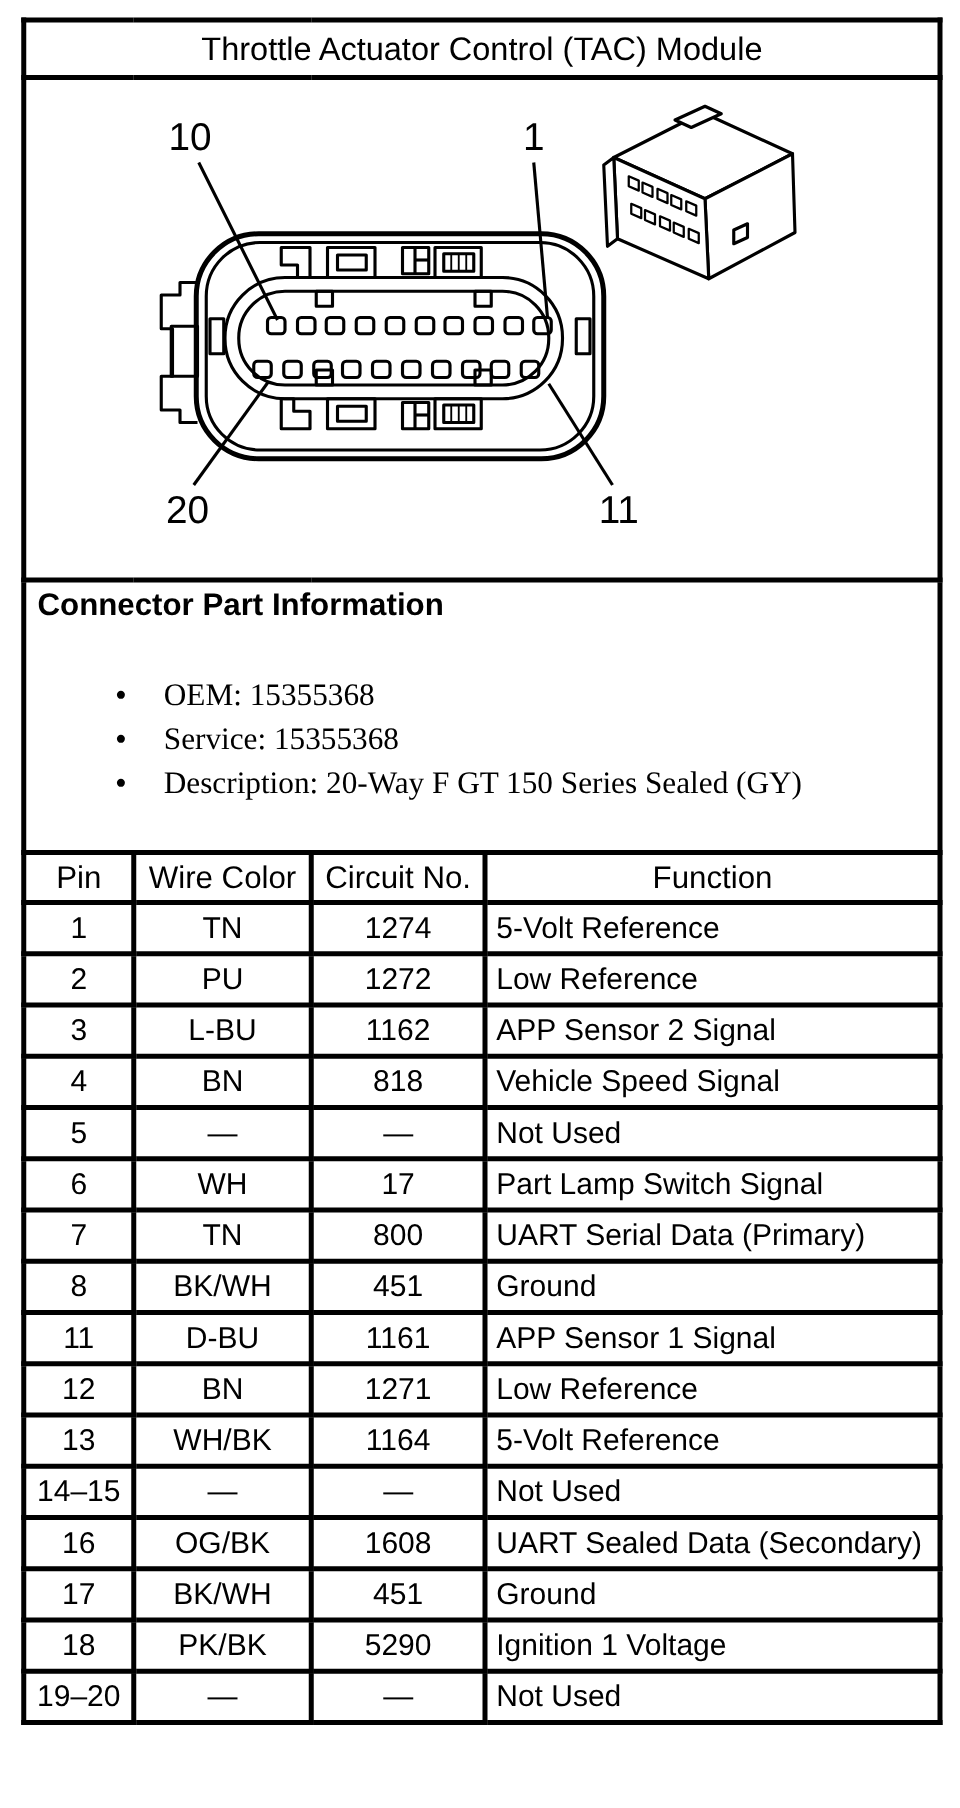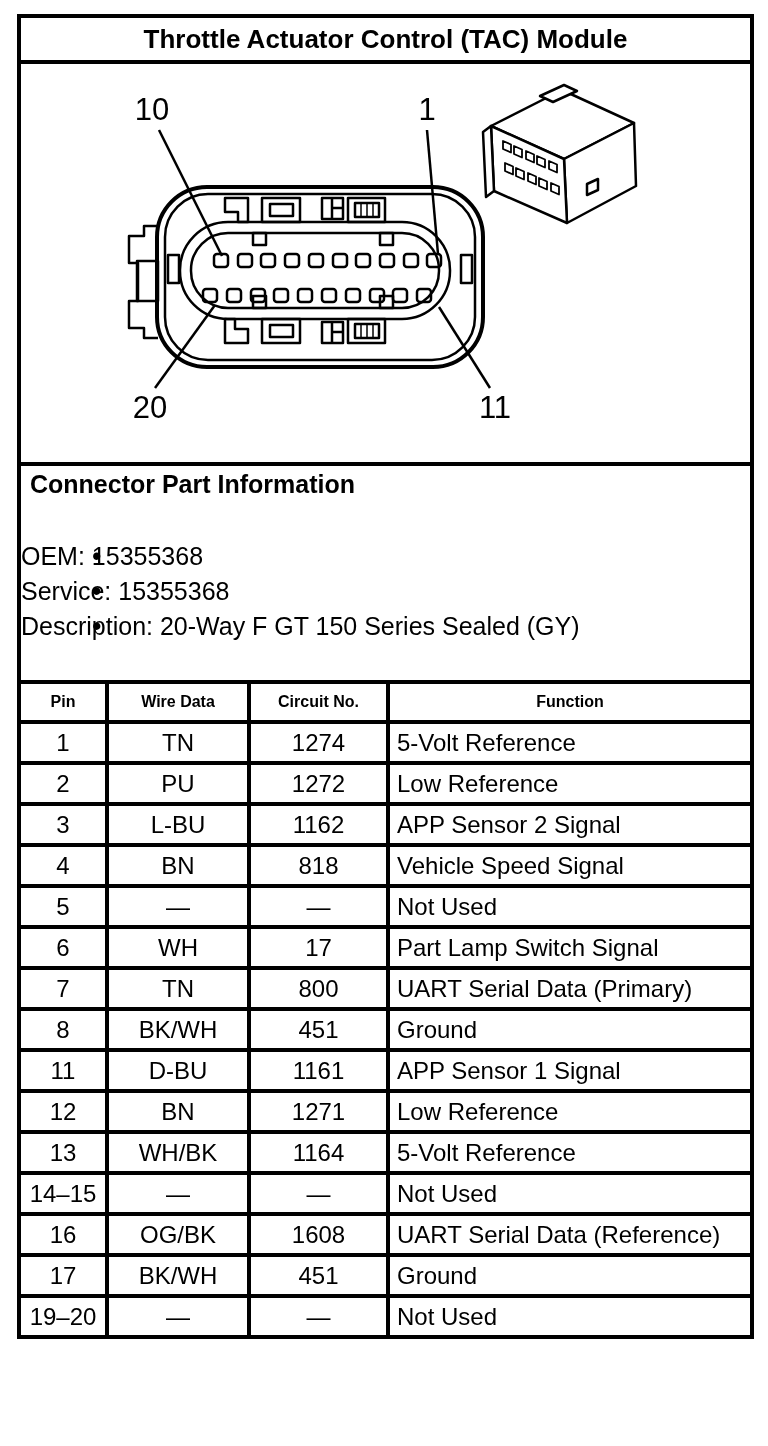--- a/index.html
+++ b/index.html
@@ -18,47 +18,49 @@
   table.main td, table.main th {
     border: 4px solid #000;
     background: #fff;
     overflow: hidden;
   }
   td.title-cell {
     height: 40px;
     text-align: center;
     vertical-align: middle;
     font-size: 26px;
-    font-weight: bold;
+    font-weight: normal;
   }
   td.diagram-cell { height: 398px; padding: 0; }
   .diagram-svg { display: block; width: 725px; height: 398px; }
   td.partinfo-cell { height: 214px; vertical-align: top; padding: 0; }
   .pi-heading {
     font-size: 25px;
     font-weight: bold;
     padding: 4px 0 0 9px;
   }
   .pi-list { margin-top: 40px; }
   .pi-item {
     position: relative;
+    padding-left: 110px;
     font-size: 25px;
     line-height: 35px;
+    font-family: Liberation Serif, serif;
   }
   .pi-item::before {
     content: "\2022";
     position: absolute;
     left: 71px;
     top: 0;
     font-size: 27px;
   }
   tr.hdr th {
     height: 36px;
-    font-size: 16px;
-    font-weight: bold;
+    font-size: 25px;
+    font-weight: normal;
     text-align: center;
     vertical-align: middle;
     padding: 0;
   }
   tr.hdr th.h3 { text-align: center; }
   tbody.rows td {
     height: 37px;
     font-size: 24px;
     vertical-align: middle;
     padding: 0;
@@ -200,21 +202,21 @@
         <div class="pi-list">
             <div class="pi-item">OEM: 15355368</div>
             <div class="pi-item">Service: 15355368</div>
             <div class="pi-item">Description: 20-Way F GT 150 Series Sealed (GY)</div>
           </div>
       </td>
     </tr>
 
     <tr class="hdr">
       <th>Pin</th>
-      <th>Wire Data</th>
+      <th>Wire Color</th>
       <th>Circuit No.</th>
       <th class="h3">Function</th>
     </tr>
   </tbody>
   <tbody class="rows">
       <tr>
         <td class="c0">1</td>
         <td class="c1">TN</td>
         <td class="c2">1274</td>
         <td class="c3">5-Volt Reference</td>
@@ -282,28 +284,34 @@
       <tr>
         <td class="c0">14–15</td>
         <td class="c1">—</td>
         <td class="c2">—</td>
         <td class="c3">Not Used</td>
       </tr>
       <tr>
         <td class="c0">16</td>
         <td class="c1">OG/BK</td>
         <td class="c2">1608</td>
-        <td class="c3">UART Serial Data (Reference)</td>
+        <td class="c3">UART Sealed Data (Secondary)</td>
       </tr>
       <tr>
         <td class="c0">17</td>
         <td class="c1">BK/WH</td>
         <td class="c2">451</td>
         <td class="c3">Ground</td>
       </tr>
       <tr>
+        <td class="c0">18</td>
+        <td class="c1">PK/BK</td>
+        <td class="c2">5290</td>
+        <td class="c3">Ignition 1 Voltage</td>
+      </tr>
+      <tr>
         <td class="c0">19–20</td>
         <td class="c1">—</td>
         <td class="c2">—</td>
         <td class="c3">Not Used</td>
       </tr>
     </tbody>
 </table>
 
 </body></html>

